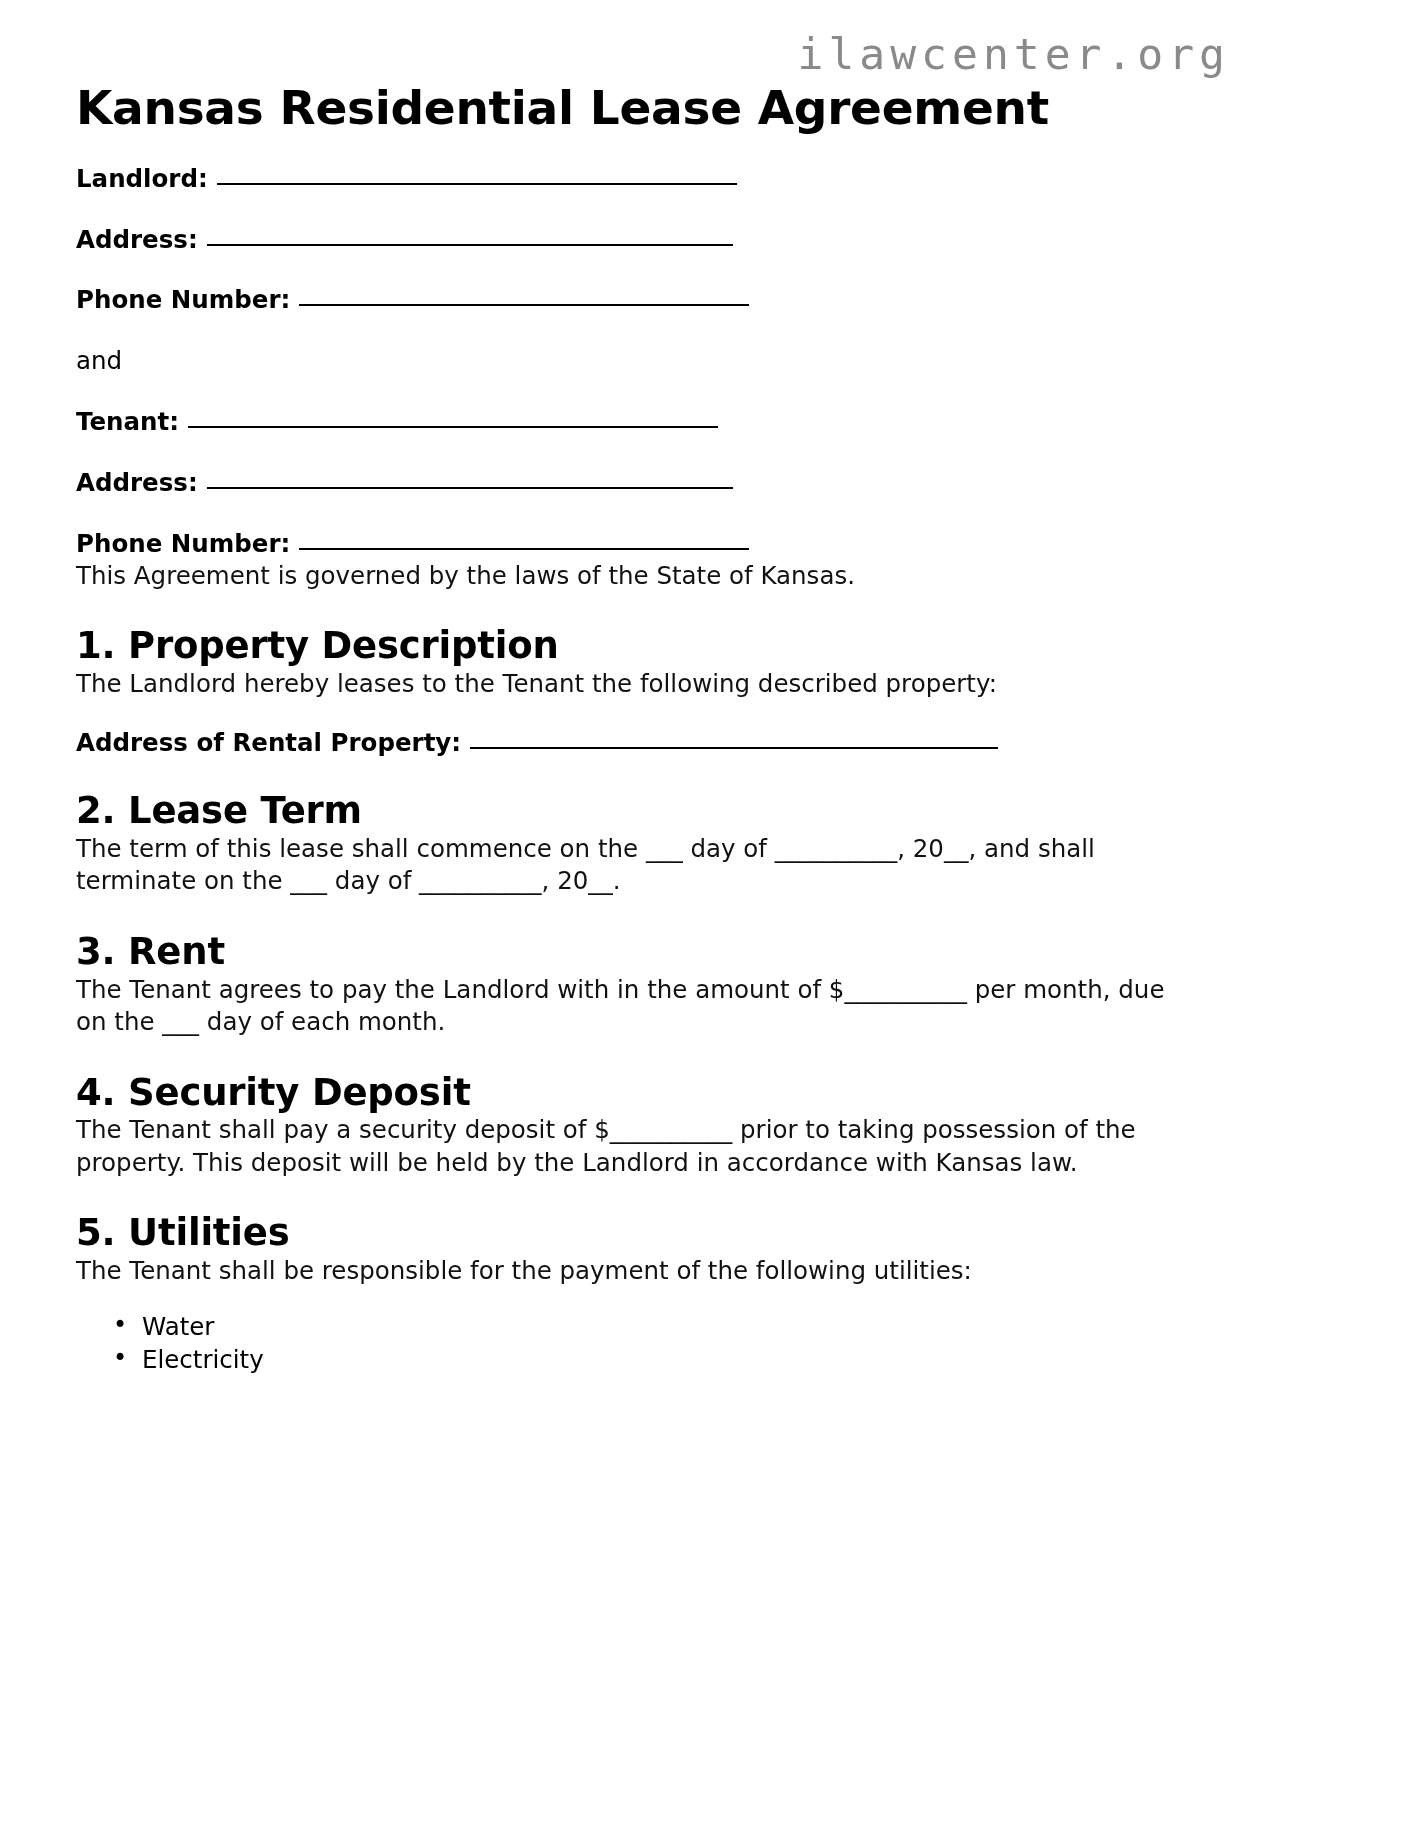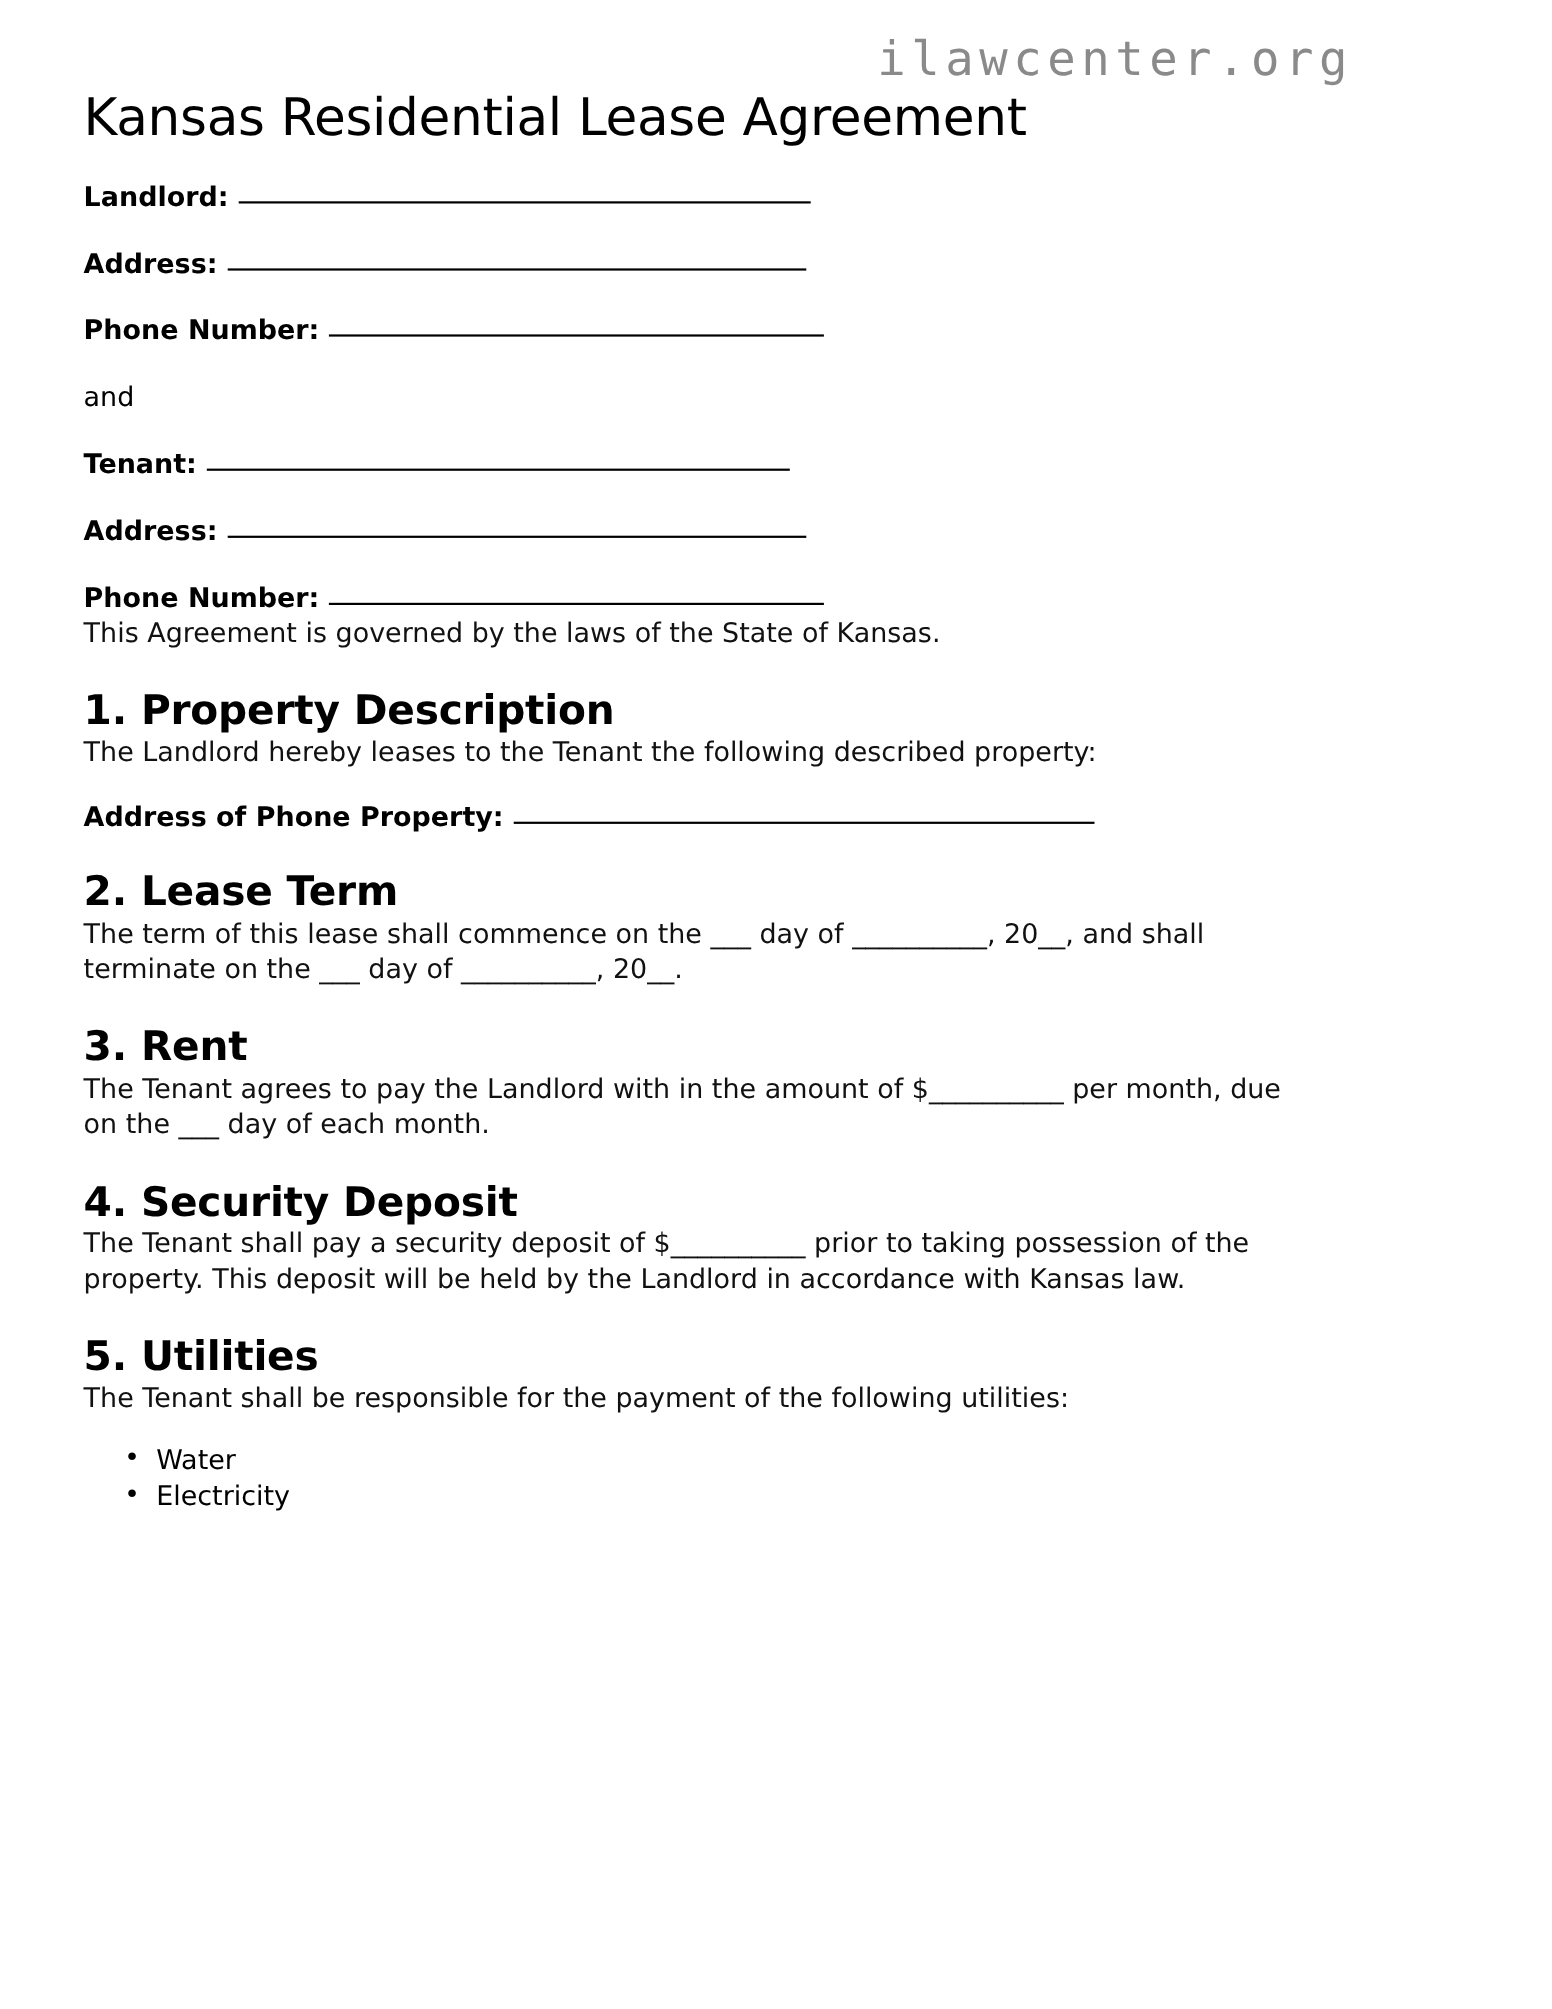--- a/index.html
+++ b/index.html
@@ -31,21 +31,21 @@
     font-size: 43px;
     letter-spacing: 5px;
     color: #8a8a8a;
     white-space: nowrap;
     line-height: 1;
   }
   h1.doc-title {
     margin: 0;
     padding-top: 82px;
     font-size: 47px;
-    font-weight: normal;
+    font-weight: bold;
     letter-spacing: -0.3px;
     line-height: 1.1;
     color: #000;
   }
   p.body-text {
     margin: 0;
     font-size: 24.5px;
     line-height: 1.33;
     color: #111;
   }
@@ -151,21 +151,21 @@
 
   <div class="field-row">
     <span class="field-label">Phone Number:</span><span class="blank-line bl-450"></span>
   </div>
 
   <p class="body-text governed">This Agreement is governed by the laws of the State of Kansas.</p>
 
   <h2 class="section-title">1. Property Description</h2>
   <p class="body-text sec-body">The Landlord hereby leases to the Tenant the following described property:</p>
   <div class="rental-addr">
-    <span class="field-label">Address of Phone Property:</span><span class="blank-line bl-rental"></span>
+    <span class="field-label">Address of Rental Property:</span><span class="blank-line bl-rental"></span>
   </div>
 
   <h2 class="section-title">2. Lease Term</h2>
   <p class="body-text sec-body">The term of this lease shall commence on the ___ day of __________, 20__, and shall terminate on the ___ day of __________, 20__.</p>
 
   <h2 class="section-title">3. Rent</h2>
   <p class="body-text sec-body">The Tenant agrees to pay the Landlord with in the amount of $__________ per month, due on the ___ day of each month.</p>
 
   <h2 class="section-title">4. Security Deposit</h2>
   <p class="body-text sec-body">The Tenant shall pay a security deposit of $__________ prior to taking possession of the property. This deposit will be held by the Landlord in accordance with Kansas law.</p>

